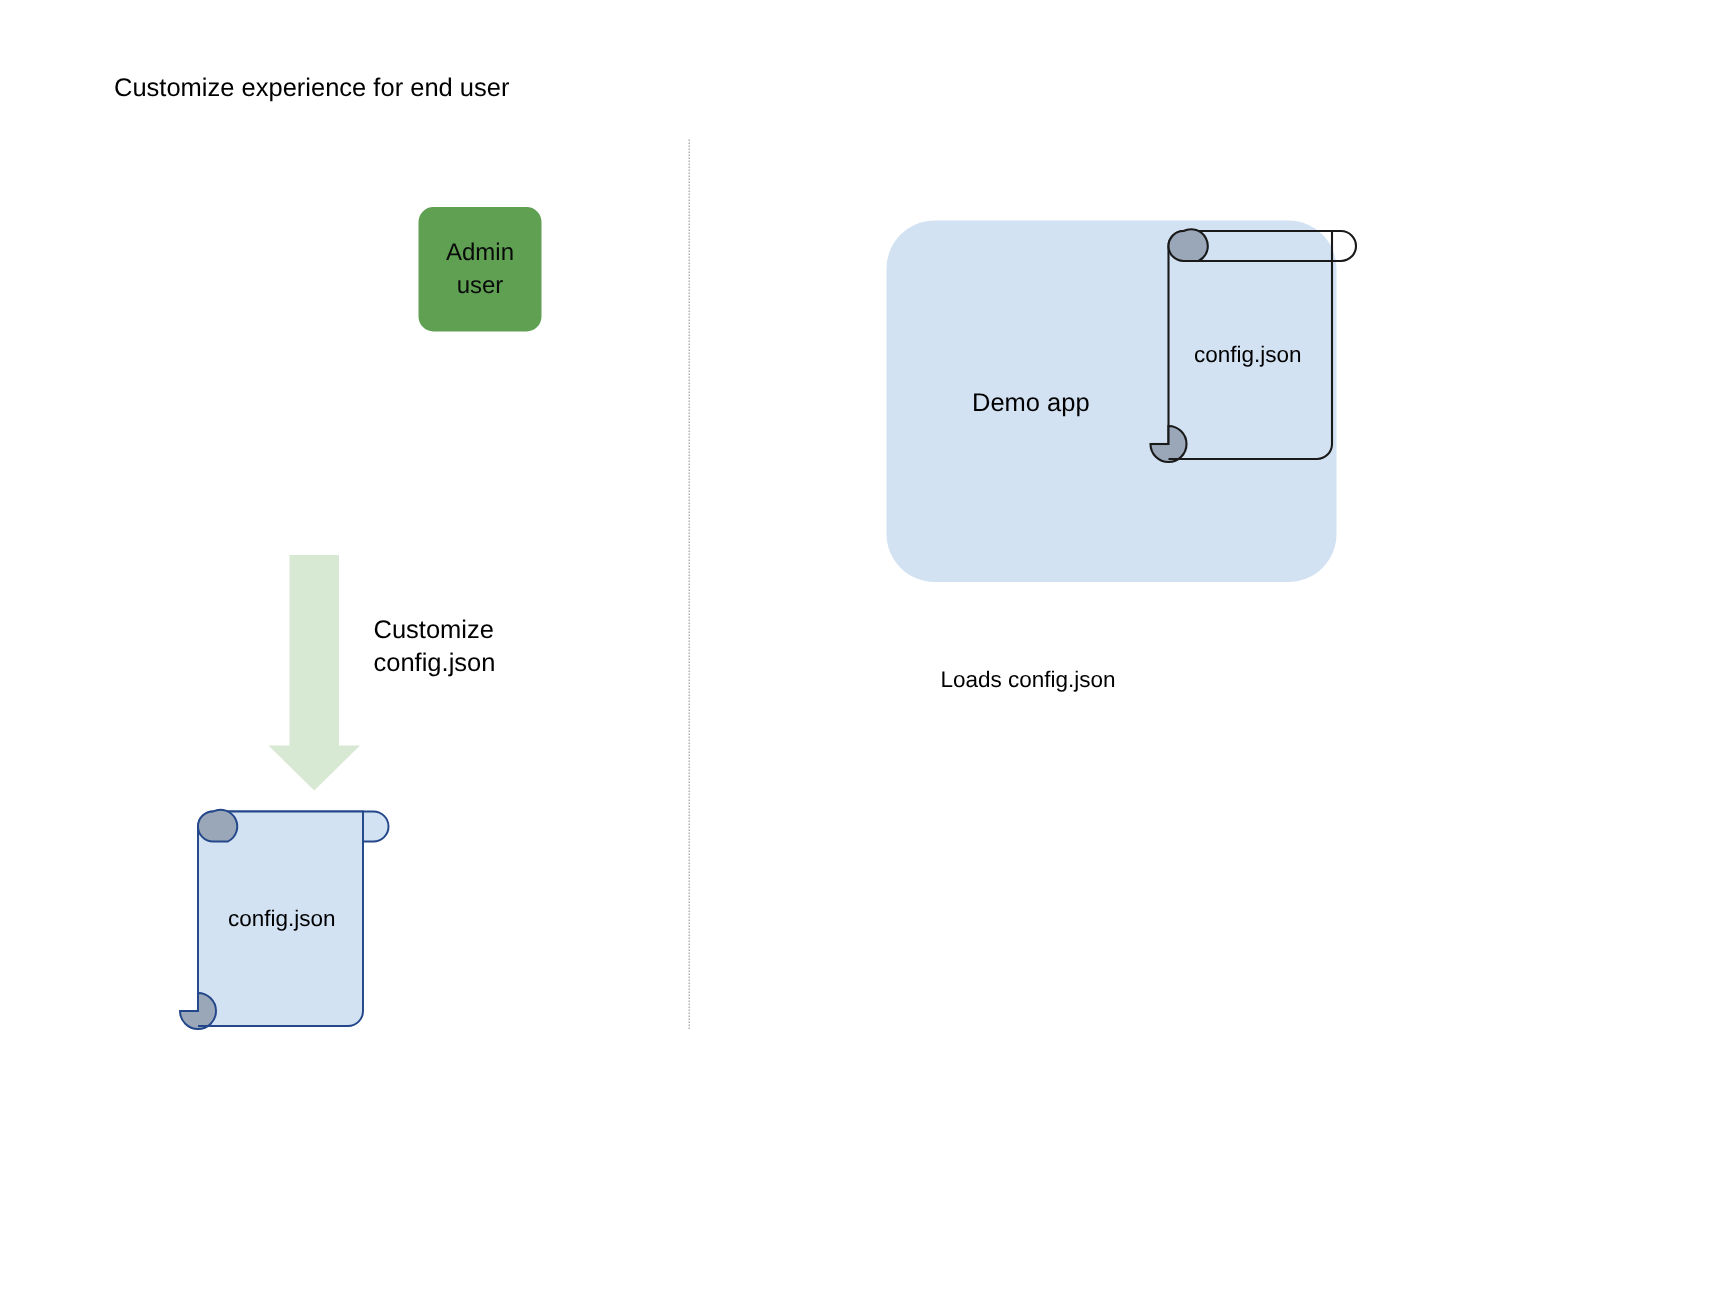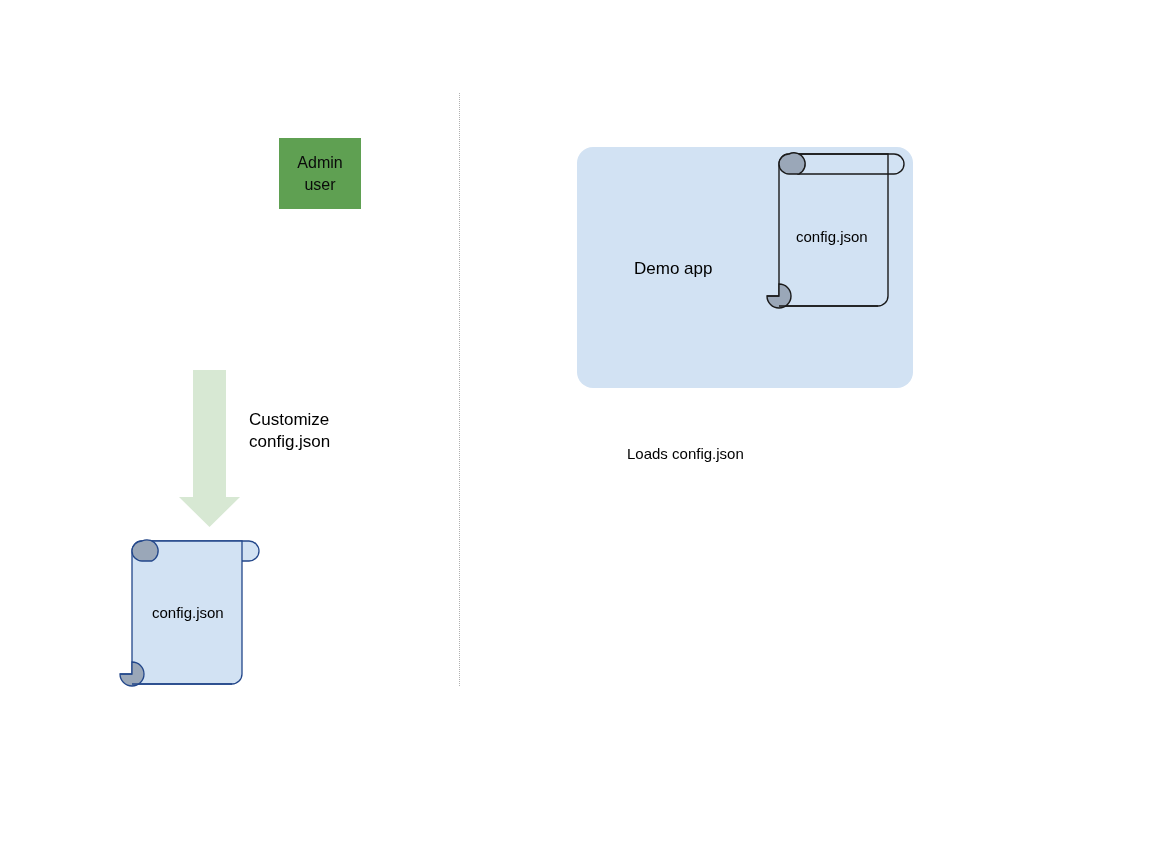--- a/index.html
+++ b/index.html
@@ -48,27 +48,26 @@
     border-radius: 22px;
   }
   #admin-app {
     left: 62px;
     top: 132px;
     width: 299px;
     height: 241px;
     background: #d7e8d3;
   }
   #demo-app {
-    left: 577px;
+    left: 591px;
     top: 147px;
     width: 300px;
     height: 241px;
     background: #d2e2f3;
-    border-radius: 16px;
-    padding-left: 36px;
+    border-radius: 32px;
   }
   .app-label {
     position: absolute;
     font-size: 17px;
     line-height: 20px;
     color: #000000;
     white-space: nowrap;
   }
   #admin-app-label {
     left: 0;
@@ -79,23 +78,23 @@
   #demo-app-label {
     left: 57px;
     top: 112px;
   }
 
   
   #admin-panel {
     left: 279px;
     top: 138px;
     width: 82px;
-    height: 71px;
+    height: 83px;
     background: #5fa052;
-    border-radius: 0;
+    border-radius: 10px;
     display: flex;
     align-items: center;
     justify-content: center;
   }
   #admin-panel-label {
     font-size: 16px;
     line-height: 22px;
     text-align: center;
     color: #0a0a0a;
   }
@@ -150,20 +149,21 @@
     font-size: 15px;
     line-height: 20px;
     white-space: nowrap;
   }
 </style>
 </head>
 <body>
 
 <div class="canvas">
 
+  <div class="abs section-title" id="title-left">Customize experience for end user</div>
 
 
   <div class="abs" id="divider"></div>
 
 
   <div class="abs" id="admin-panel">
     <div id="admin-panel-label">
       <span>Admin</span><br>
       <span>user</span>
     </div>

